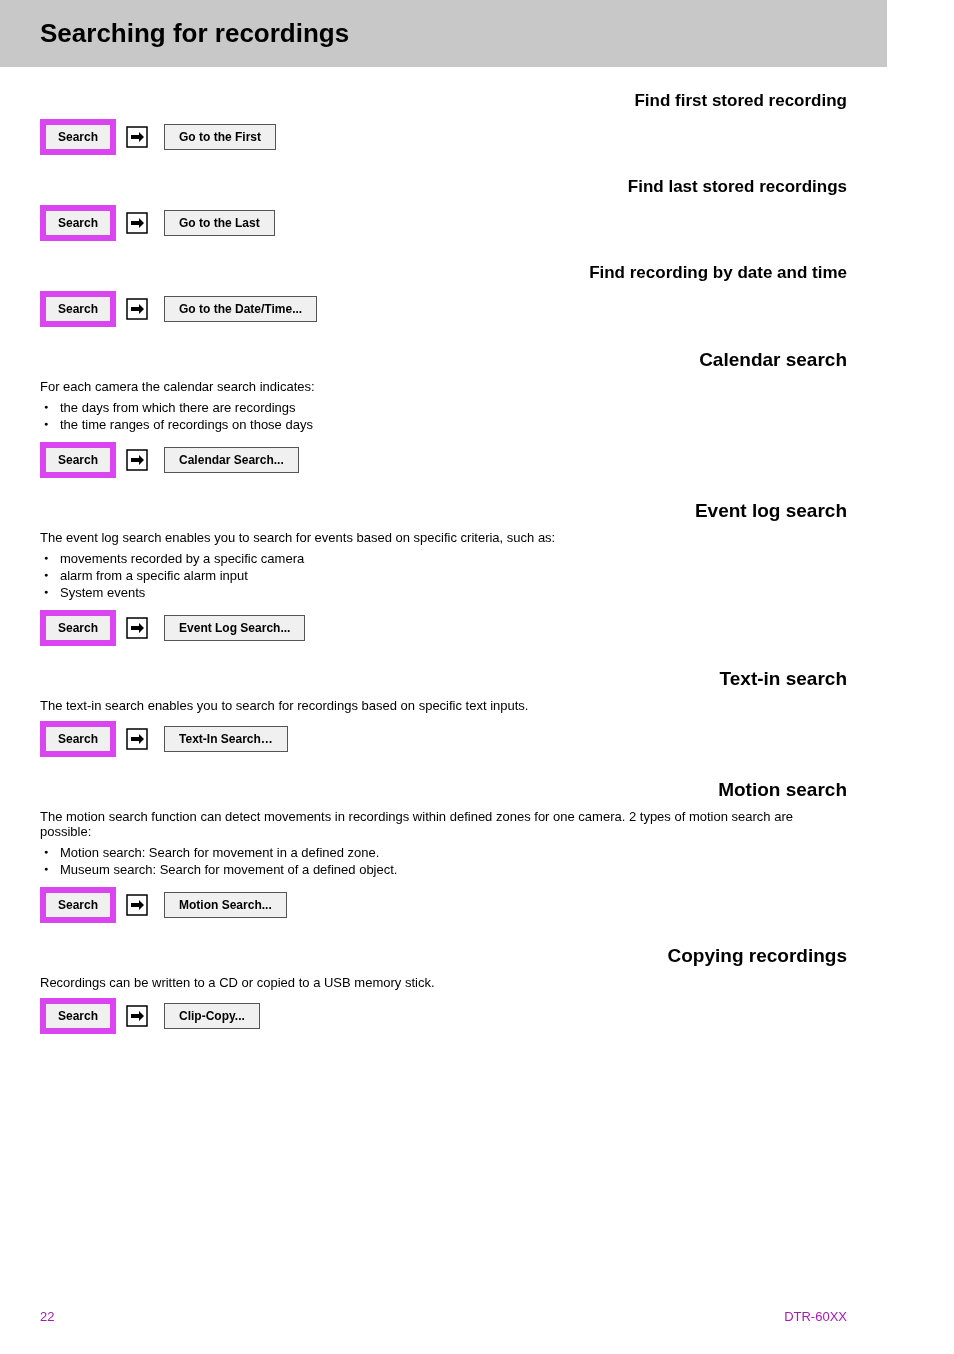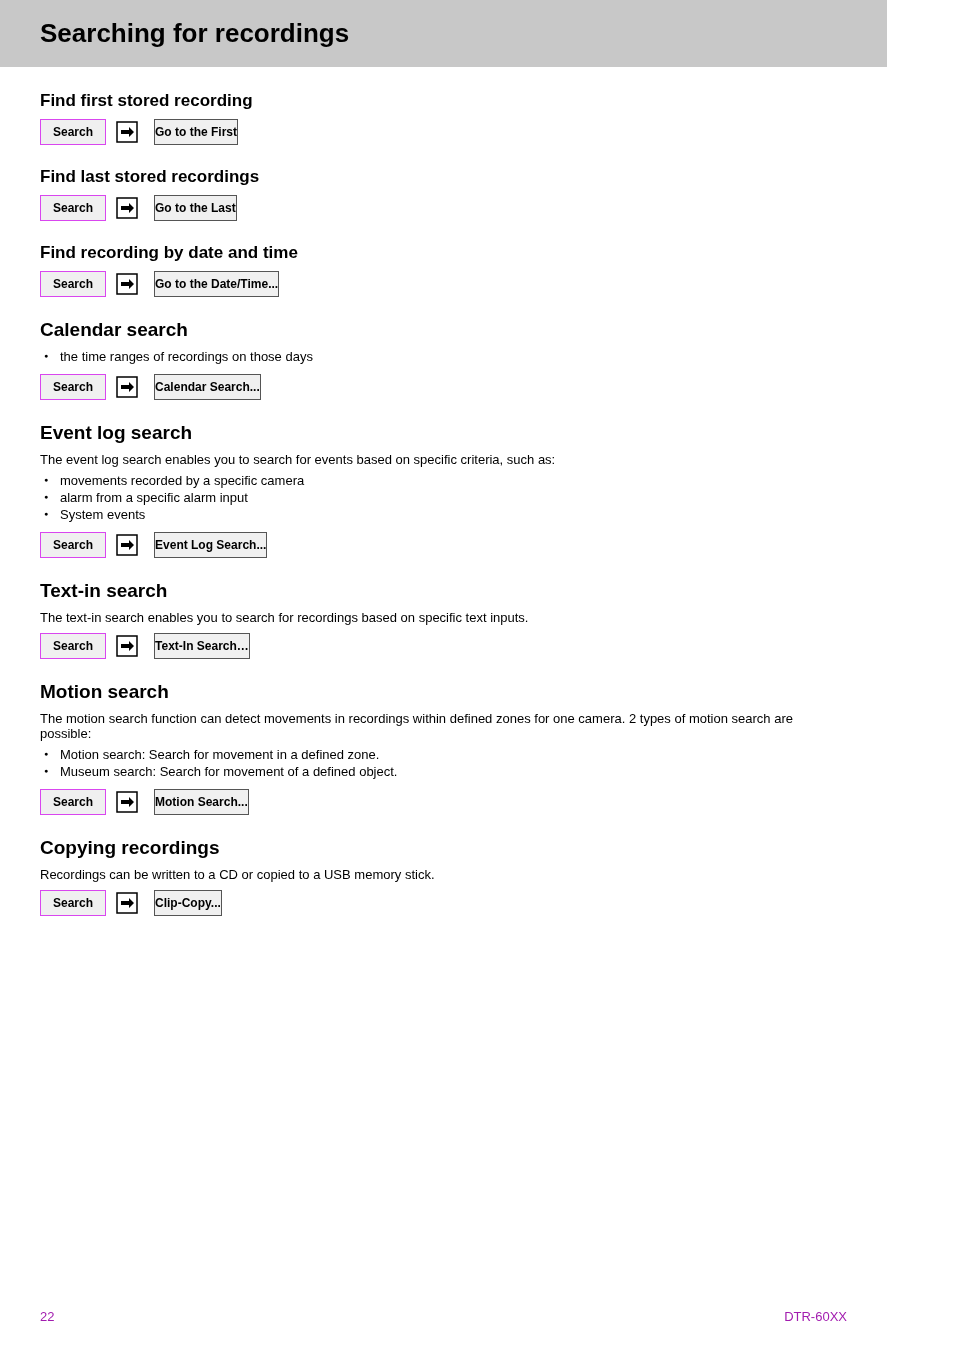--- a/index.html
+++ b/index.html
@@ -32,20 +32,21 @@
       padding: 0 40px 60px 40px;
     }
     .section {
       margin-bottom: 22px;
     }
     .section-title {
       font-size: 17px;
       font-weight: bold;
       margin-bottom: 8px;
       color: #000;
+      text-align: right;
     }
     .section-title.large {
       font-size: 19px;
     }
     .section-desc {
       font-size: 13px;
       margin-bottom: 6px;
       color: #000;
     }
     .bullet-list {
@@ -66,21 +67,21 @@
       left: 0;
       top: 3px;
     }
     .button-row {
       display: flex;
       align-items: center;
       margin-top: 8px;
       gap: 0;
     }
     .btn-search {
-      border: 1px solid #d946ef;
+      border: 6px solid #d946ef;
       background: #f0f0f0;
       padding: 5px 12px;
       font-size: 12px;
       font-weight: bold;
       cursor: pointer;
       min-width: 64px;
       text-align: left;
     }
     .arrow-icon {
       display: inline-flex;
@@ -93,21 +94,21 @@
     
     .arrow-svg {
       width: 28px;
       height: 22px;
       display: inline-block;
       margin: 0 4px;
     }
     .btn-action {
       border: 1px solid #555;
       background: #f0f0f0;
-      padding: 5px 0;
+      padding: 5px 14px;
       font-size: 12px;
       font-weight: bold;
       cursor: pointer;
       text-align: center;
     }
     .footer {
       position: absolute;
       bottom: 30px;
       left: 40px;
       right: 40px;
@@ -164,21 +165,23 @@
             <rect x="1" y="1" width="20" height="20" fill="none" stroke="#000" stroke-width="1.5"></rect>
             <polygon points="18,11 13,6 13,9 5,9 5,13 13,13 13,16" fill="#000"></polygon>
           </svg>
         </span>
         <button class="btn-action">Go to the Date/Time...</button>
       </div>
     </div>
 
     <div class="section">
       <div class="section-title large">Calendar search</div>
+      <div class="section-desc">For each camera the calendar search indicates:</div>
       <ul class="bullet-list">
+        <li>the days from which there are recordings</li>
         <li>the time ranges of recordings on those days</li>
       </ul>
       <div class="button-row">
         <button class="btn-search">Search</button>
         <span class="arrow-icon">
           <svg class="arrow-svg" viewBox="0 0 28 22" xmlns="http://www.w3.org/2000/svg">
             <rect x="1" y="1" width="20" height="20" fill="none" stroke="#000" stroke-width="1.5"></rect>
             <polygon points="18,11 13,6 13,9 5,9 5,13 13,13 13,16" fill="#000"></polygon>
           </svg>
         </span>

